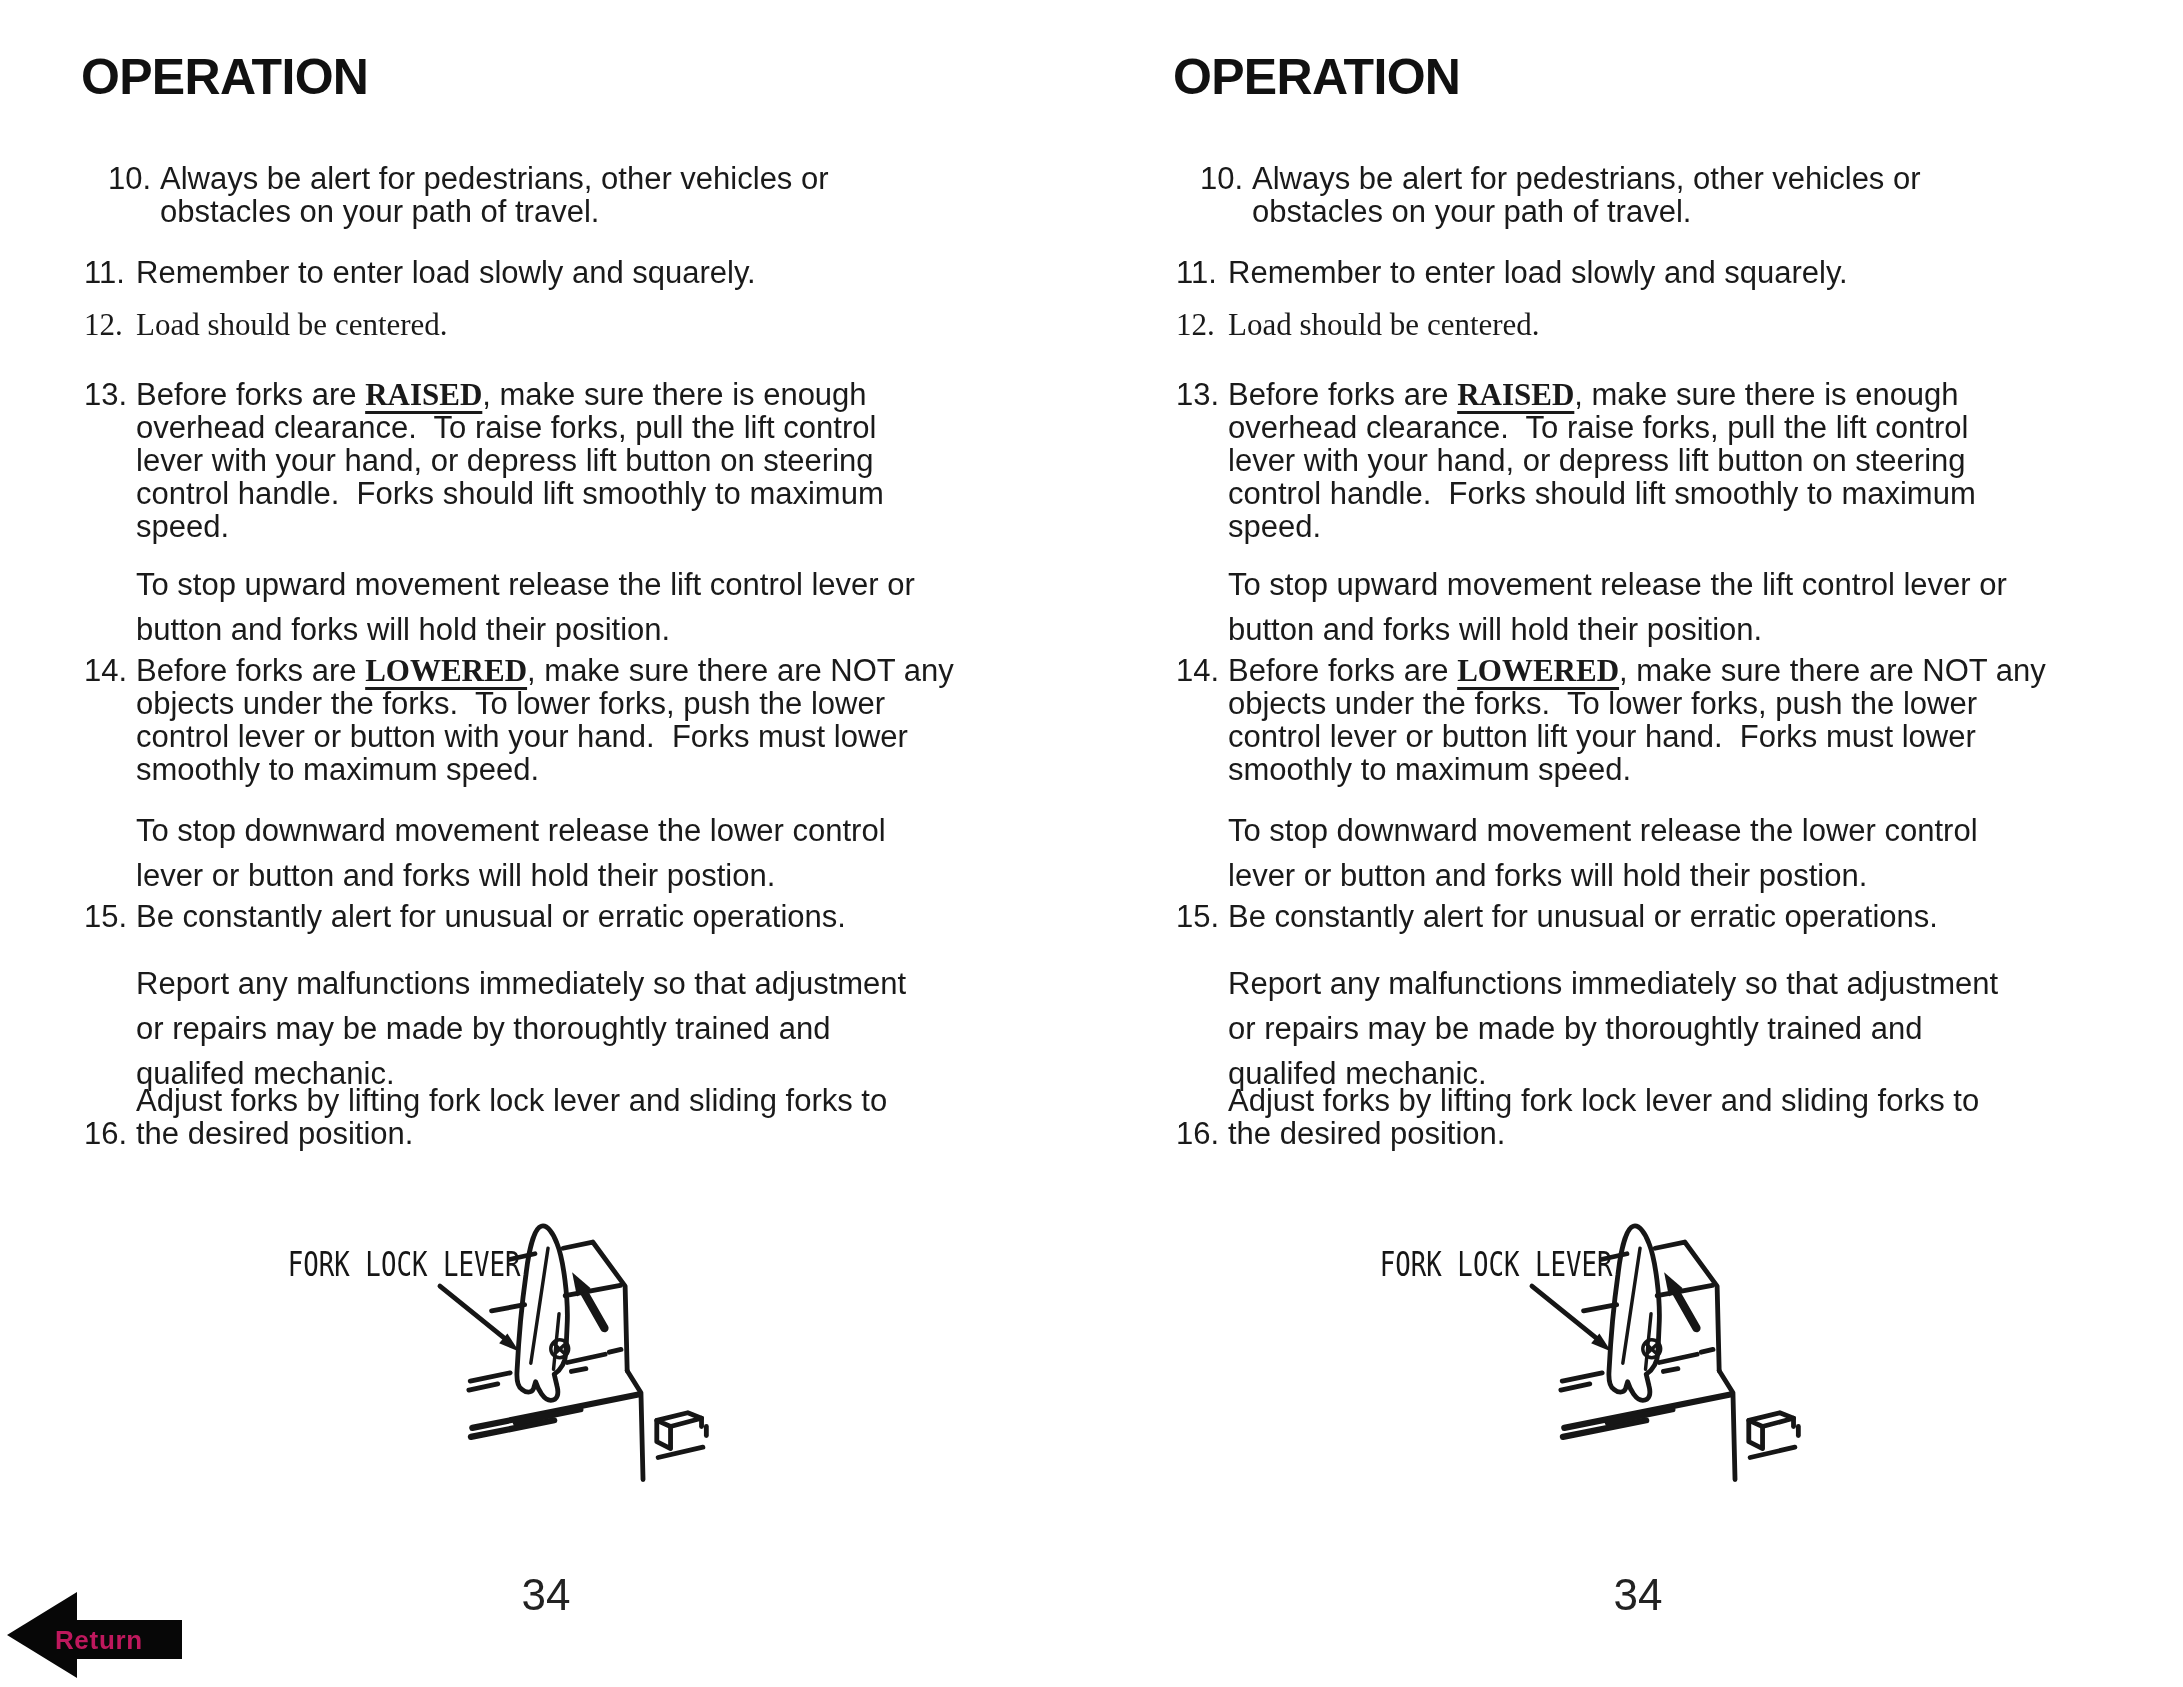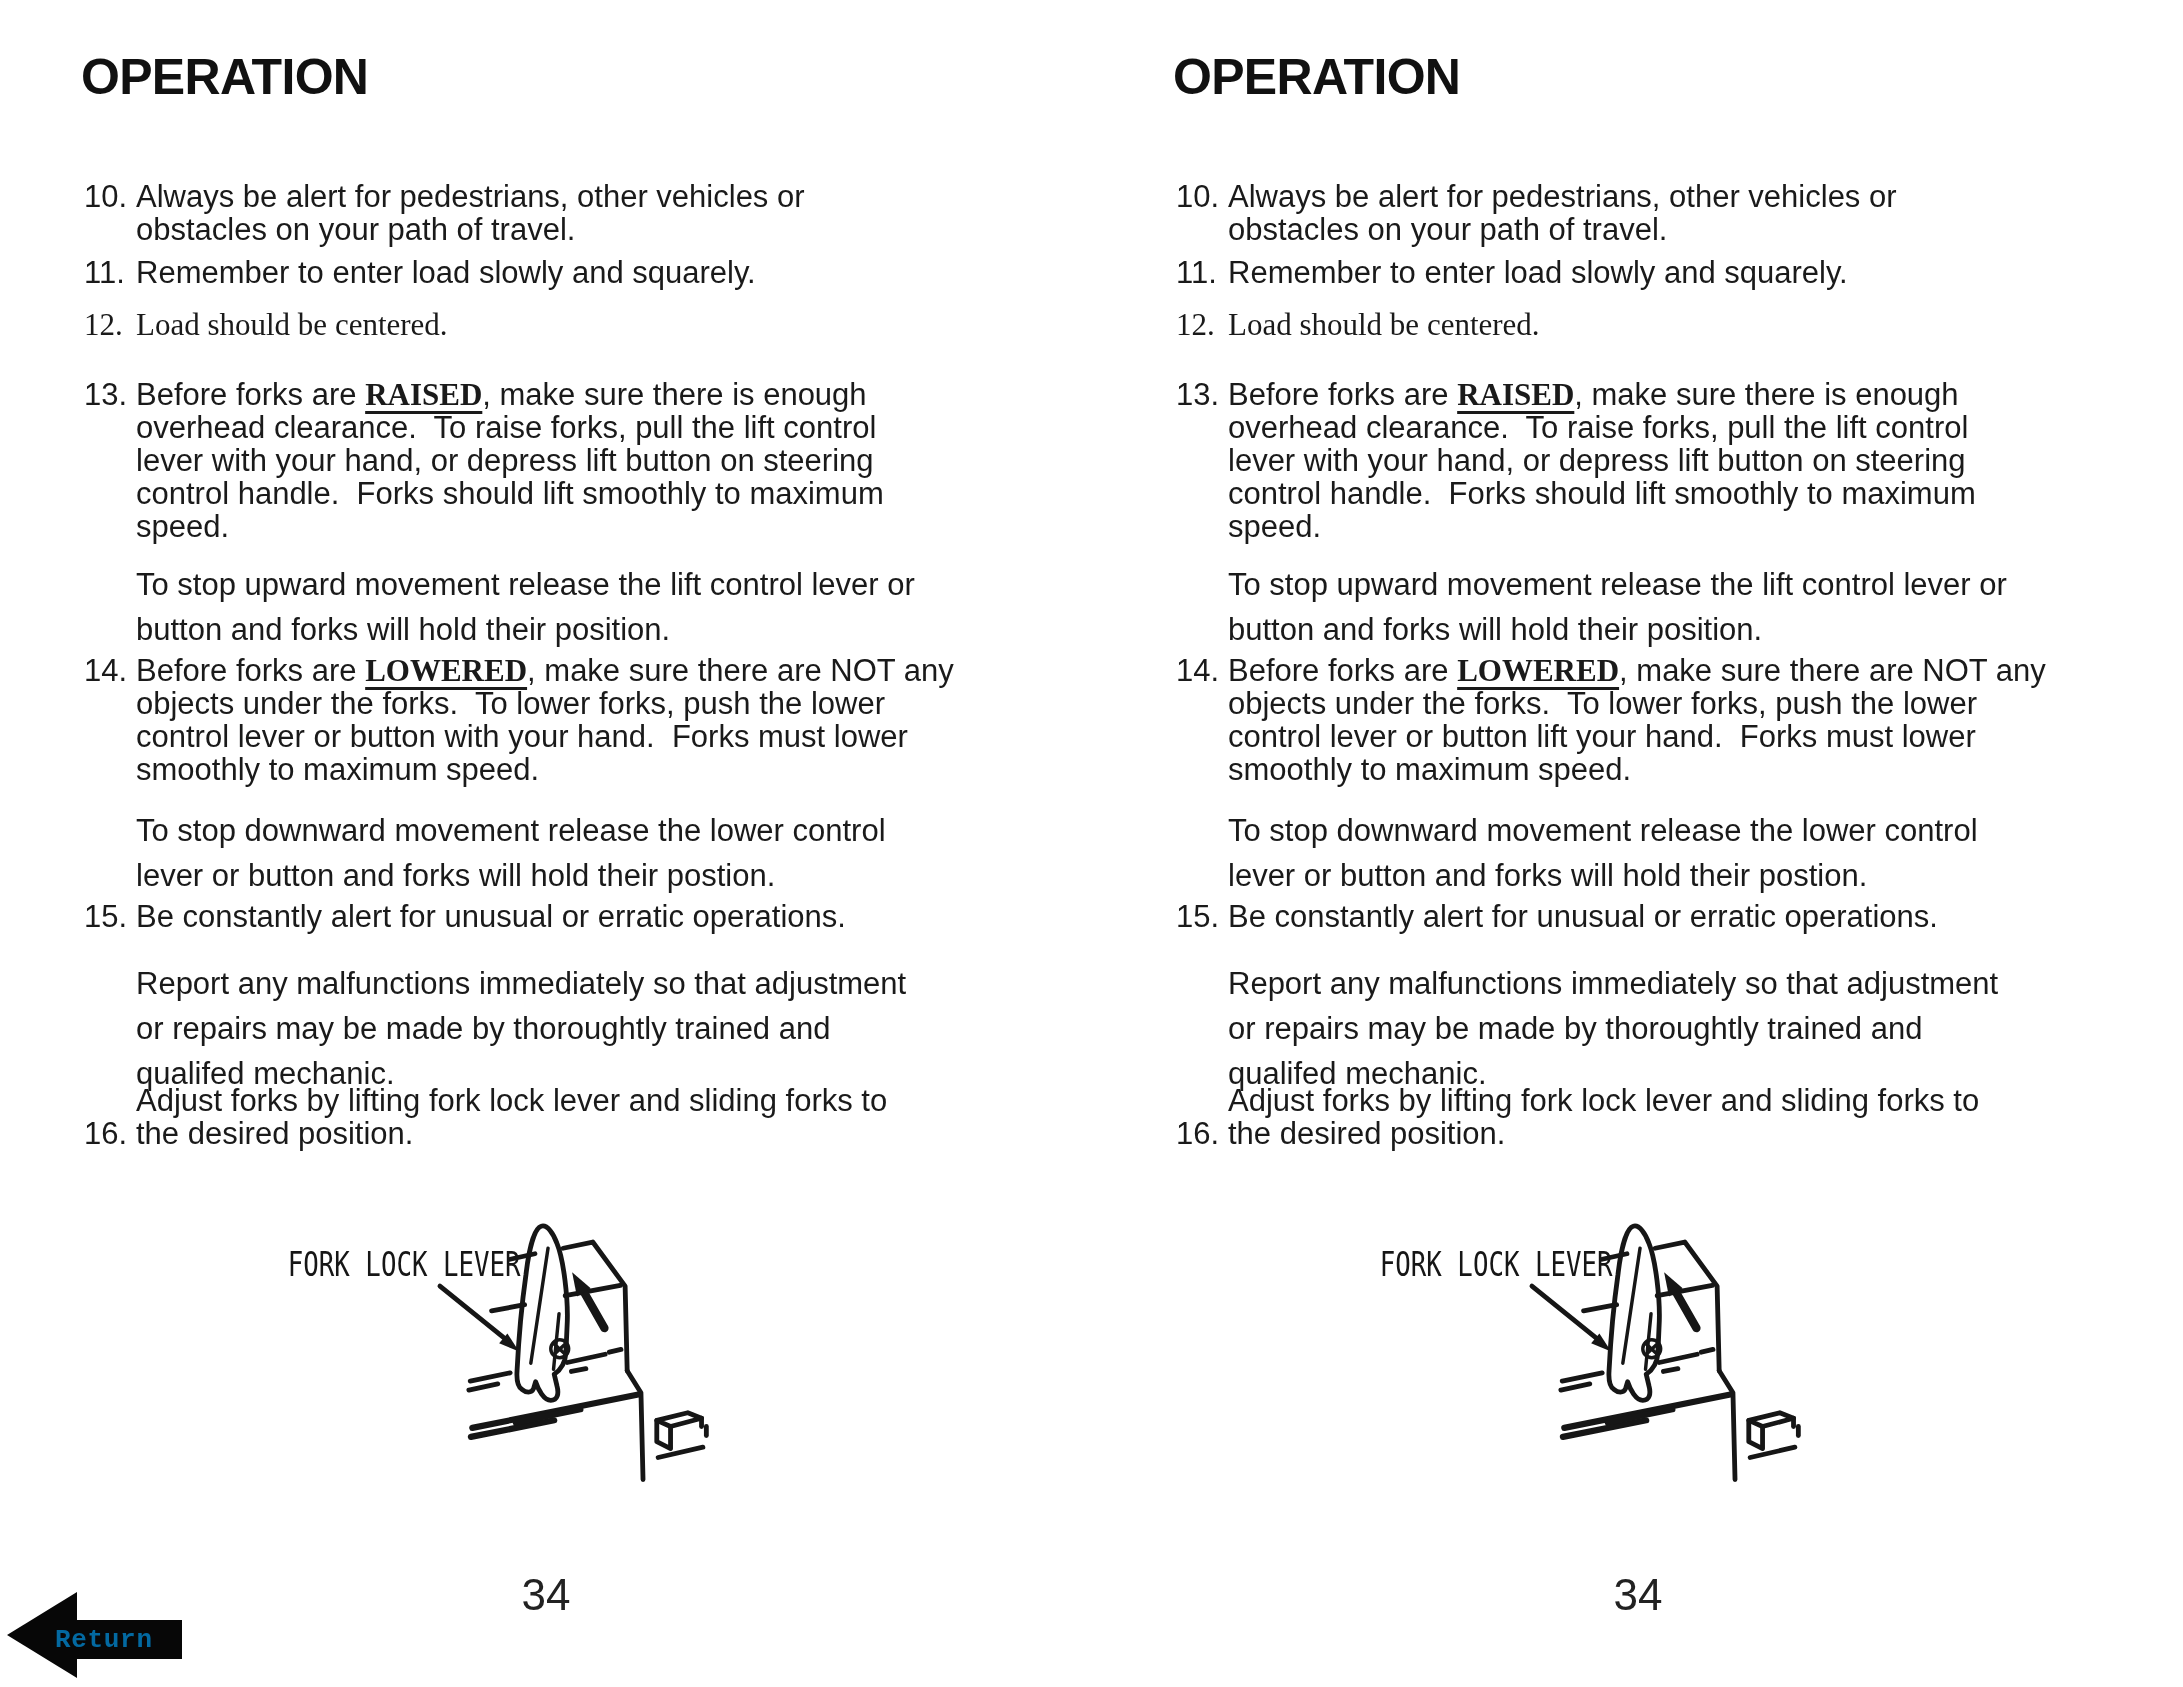--- a/index.html
+++ b/index.html
@@ -31,21 +31,21 @@
     position:absolute;left:136px;width:917px;
     font-size:31px;line-height:45px;white-space:pre-wrap;
   }
   .kw{
     font-weight:bold;
     text-decoration:underline;
     text-decoration-thickness:3.4px;
     text-underline-offset:5.5px;
     font-family:Liberation Serif, serif;
   }
-  .top-i10{top:180px;}
+  .top-i10{top:162px;margin-left:24px;}
   .top-i11{top:256px;}
   .top-i12{top:308px;font-family:Liberation Serif, serif;}
   .top-i13{top:378px;}
   .top-up{top:562px;}
   .top-i14{top:654px;}
   .top-down{top:808px;}
   .top-i15{top:900px;}
   .top-report{top:961px;}
   .top-i16{top:1084px;align-items:flex-end;}
   .figure{
@@ -69,23 +69,22 @@
     border-top:43px solid transparent;
     border-bottom:43px solid transparent;
     border-right:70px solid #070707;
   }
   .return-bar{
     position:absolute;left:69px;top:28px;width:106px;height:39px;
     background:#070707;
   }
   .return-label{
     position:absolute;left:48px;top:33px;
-    color:#0369a1;font-weight:bold;font-size:26px;letter-spacing:0.7px;
+    color:#be185d;font-weight:bold;font-size:26px;letter-spacing:0.7px;
     z-index:2;
-    font-family:Liberation Mono, monospace;
   }
 </style>
 </head>
 <body>
 
 <div class="column col-left">
   <div class="doc-title">OPERATION</div>
 
   <div class="item top-i10">
     <span class="num">10.</span>

